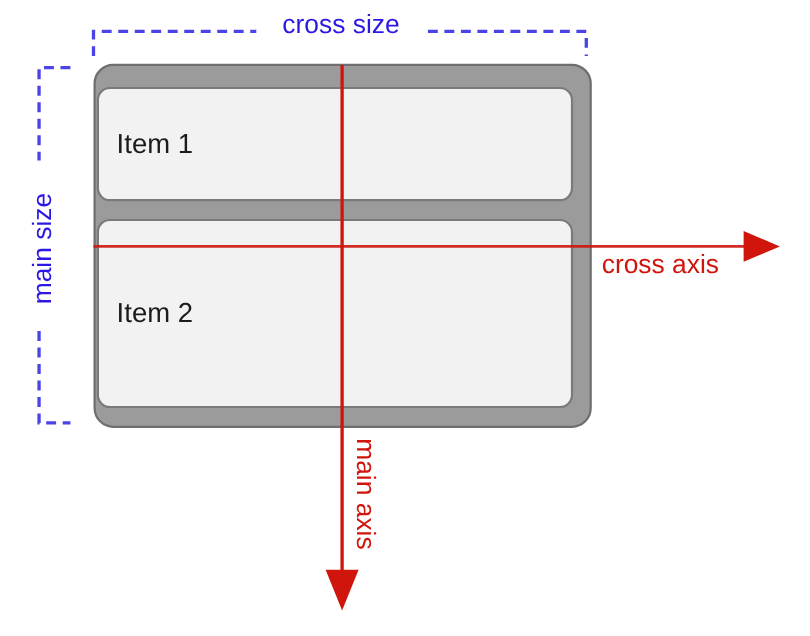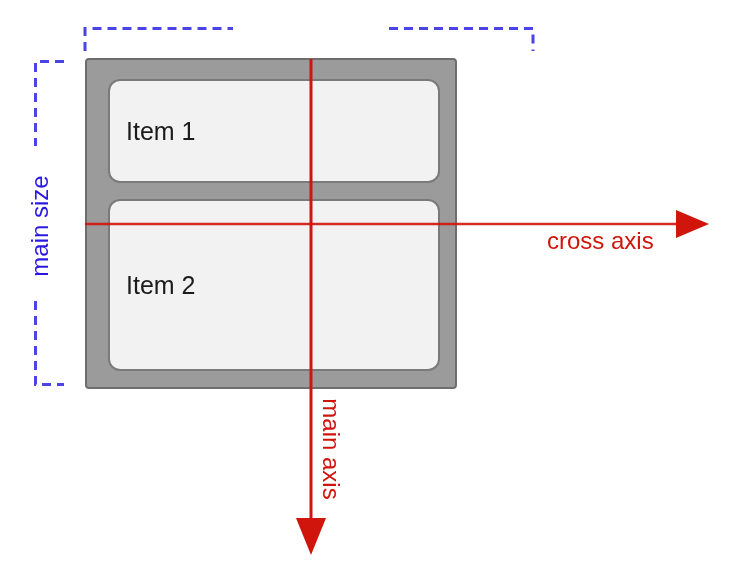--- a/index.html
+++ b/index.html
@@ -8,26 +8,26 @@
     width: 736px;
     height: 578px;
     background: var(--c-background, #ffffff);
     font-family: "Liberation Sans", sans-serif;
     overflow: hidden;
   }
   
   .flex-container {
     position: absolute;
     left: 85px; top: 58px;
-    width: 372px; height: 331px;
+    width: 453px; height: 331px;
     box-sizing: border-box;
     background: var(--c-container_fill, #9b9b9b);
     border: 2.5px solid var(--c-container_border, #6e6e6e);
-    border-radius: 4px;
-    padding: 19px 15px 16px 21px;
+    border-radius: 18px;
+    padding: 19px 15px 16px 1px;
     display: flex;
     flex-direction: column;
     gap: 16px;
     z-index: 1;
   }
   .flex-item {
     box-sizing: border-box;
     background: var(--c-item_fill, #f2f2f2);
     border: 2px solid var(--c-item_border, #7a7a7a);
     border-radius: 12px;
@@ -97,17 +97,18 @@
     <path class="dash-blue" d="M64,61.5 L35.5,61.5 L35.5,146"></path>
     <path class="dash-blue" d="M35.5,301 L35.5,384.5 L64,384.5"></path>
 
     <path class="axis-red-line" d="M85,224 L678,224" stroke-width="2.5" opacity="0.9"></path>
     <polygon class="axis-red-head" points="676,210 709,224 676,238"></polygon>
 
     <path class="axis-red-line" d="M311,59 L311,520" stroke-width="3"></path>
     <polygon class="axis-red-head" points="296,518 326,518 311,555"></polygon>
   </svg>
 
+  <div class="label label-blue cross-size-label">cross size</div>
   <div class="label label-blue main-size-label">main size</div>
   <div class="label label-red cross-axis-label">cross axis</div>
   <div class="label label-red main-axis-label">main axis</div>
 
 </div>
 
 </body></html>

